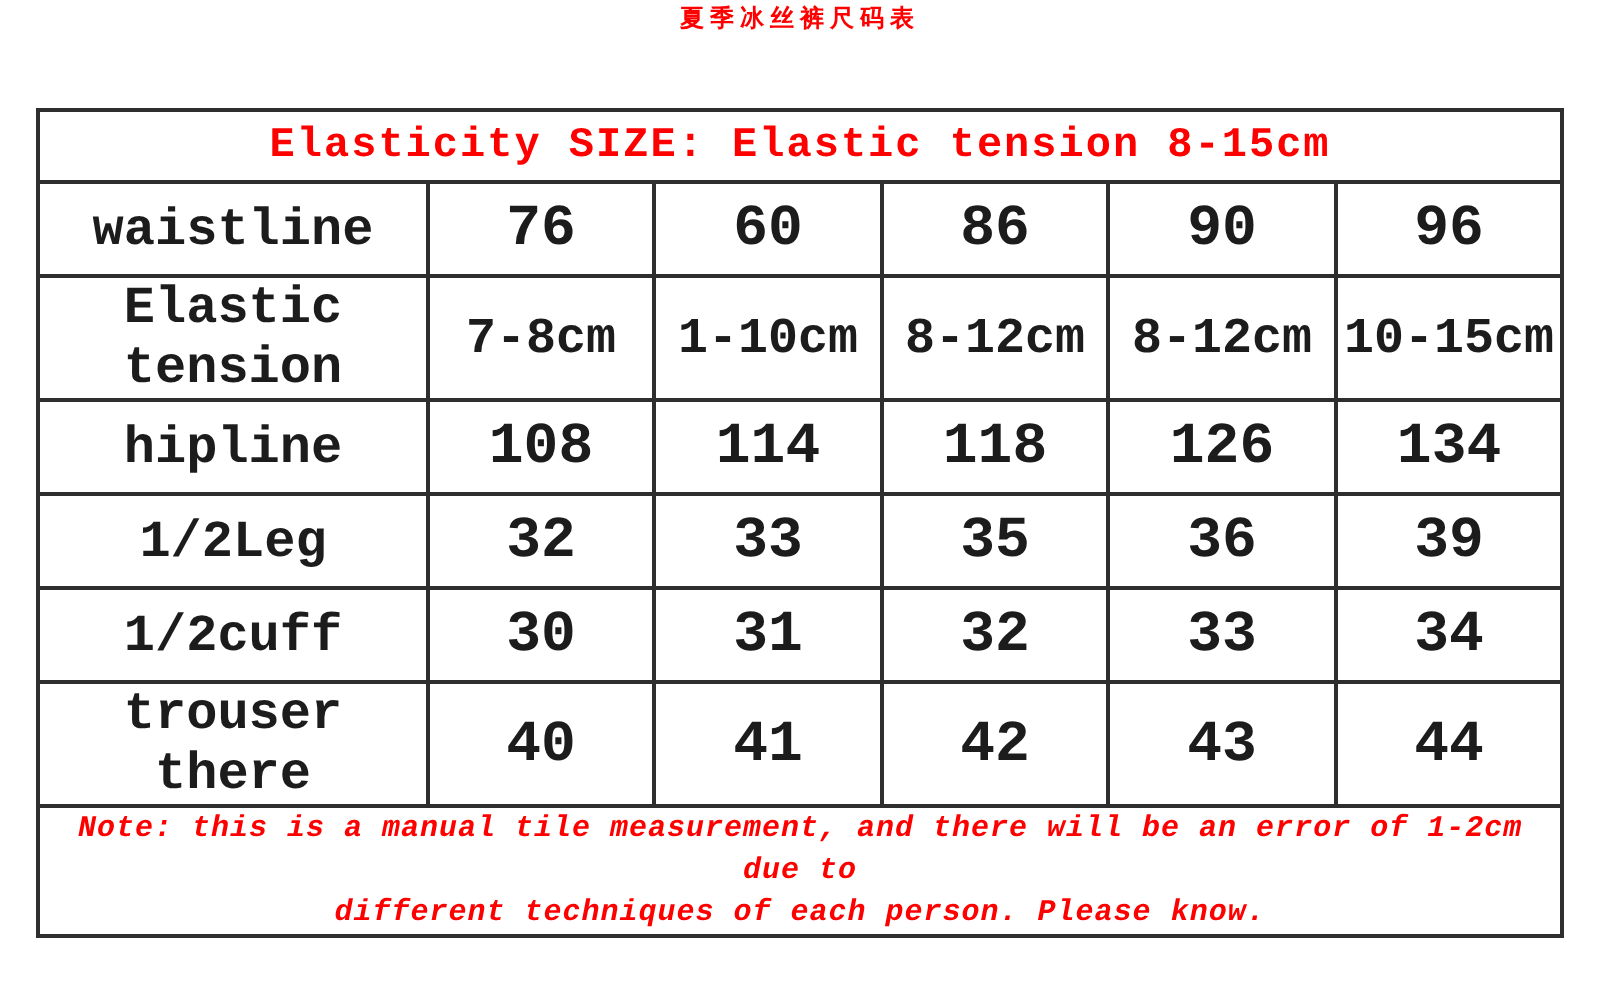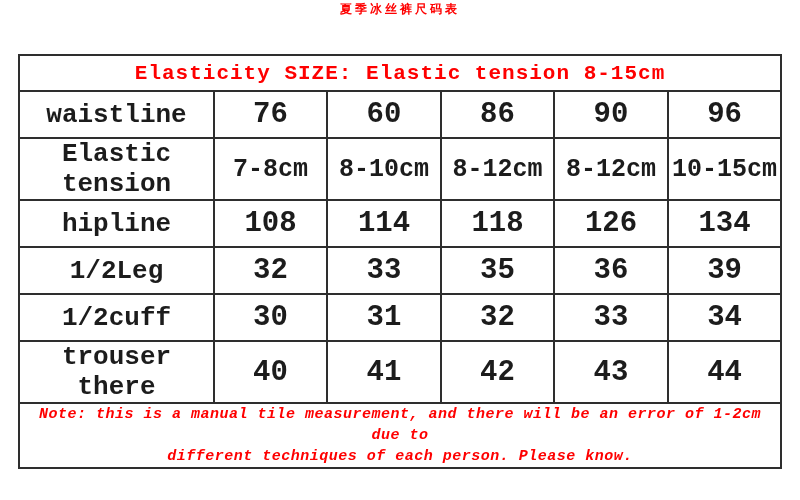--- a/index.html
+++ b/index.html
@@ -93,21 +93,21 @@
     <td class="cell-value">76</td>
     <td class="cell-value">60</td>
     <td class="cell-value">86</td>
     <td class="cell-value">90</td>
     <td class="cell-value">96</td>
   </tr>
 
   <tr class="data-row">
     <td class="row-label">Elastic tension</td>
     <td class="cell-value range">7-8cm</td>
-    <td class="cell-value range">8-10cm</td>
+    <td class="cell-value range">1-10cm</td>
     <td class="cell-value range">8-12cm</td>
     <td class="cell-value range">8-12cm</td>
     <td class="cell-value range">10-15cm</td>
   </tr>
 
   <tr class="data-row">
     <td class="row-label">hipline</td>
     <td class="cell-value">108</td>
     <td class="cell-value">114</td>
     <td class="cell-value">118</td>

